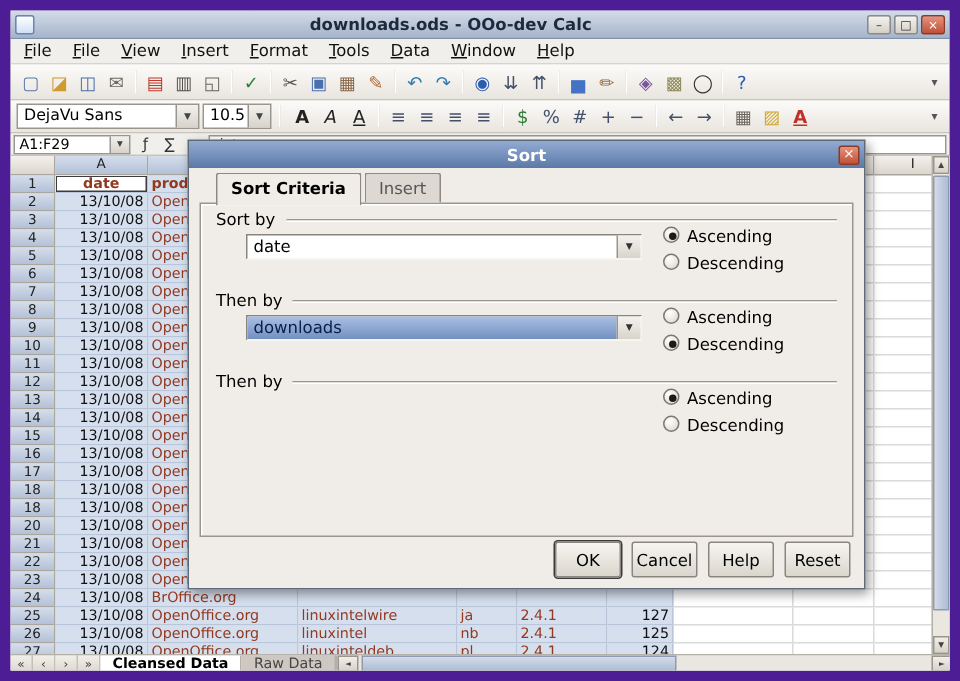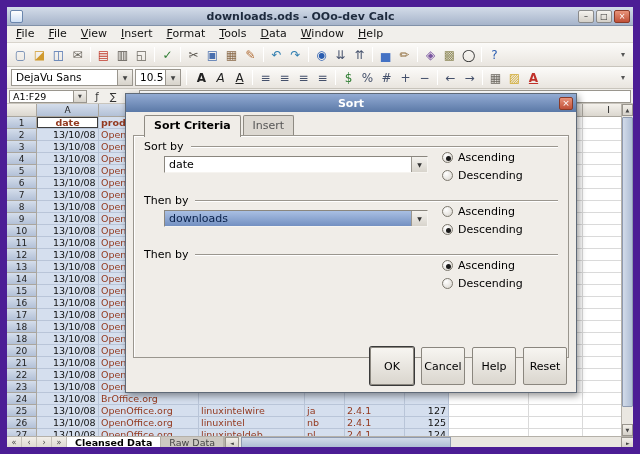--- a/index.html
+++ b/index.html
@@ -130,29 +130,29 @@
   .sort-group { position:absolute; left:10px; right:10px; height:52px; }
   .fixed-line { display:flex; align-items:center; gap:7px; font-size:11px; color:#000; }
   .fixed-line .line { flex:1; height:2px; border-top:1px solid #9a968e; border-bottom:1px solid #fff; }
   .sg-combo { position:absolute; left:20px; top:16px; width:264px; height:17px; display:flex;
     border:1px solid; border-color:#8a867e #f6f4f0 #f6f4f0 #8a867e; background:#fff; }
   .sg-combo .ctext { flex:1; font-size:11px; padding:1px 4px; overflow:hidden; white-space:nowrap; }
   .sg-combo.focused .ctext { background:linear-gradient(#a9bfe3,#7390c1); color:#08204a; }
   .sg-combo .cbtn { width:16px; border-left:1px solid #9a968e;
     background:linear-gradient(#f4f2ee,#d8d4cc); display:flex; align-items:center;
     justify-content:center; font-size:6px; color:#333; }
-  .radio { position:absolute; left:298px; display:flex; align-items:center; gap:5px;
+  .radio { position:absolute; left:298px; display:flex; gap:5px;
     font-size:11px; color:#000; }
   .radio.asc { top:11px; } .radio.desc { top:29px; }
   .radio .rc { width:11px; height:11px; border-radius:50%; border:1px solid #7c786e;
     background:radial-gradient(circle at 35% 30%, #ffffff, #d8d4cc); position:relative; }
   .radio.on .rc::after { content:""; position:absolute; left:3px; top:3px; width:5px; height:5px;
     border-radius:50%; background:#1a1a1a; }
   .dlg-buttons { position:absolute; right:9px; bottom:7px; display:flex; gap:7px; z-index:3; }
-  .dbtn { min-width:44px; height:38px; padding:0 0; font-size:11px; display:flex;
+  .dbtn { min-width:44px; height:24px; padding:0 0; font-size:11px; display:flex;
     align-items:center; justify-content:center; background:linear-gradient(#f7f5f1,#dad6ce);
     border:1px solid #8a867e; border-radius:2px; color:#000; }
   .dbtn.default { box-shadow:0 0 0 1px #3a3a3a; }
 </style>
 </head>
 <body>
 
 <div id="root">
 
   <div class="titlebar">

